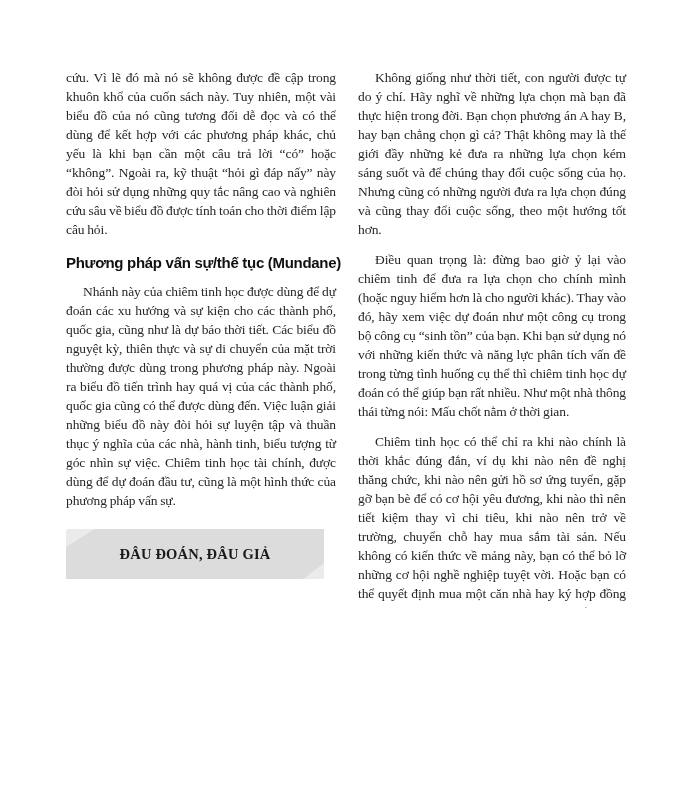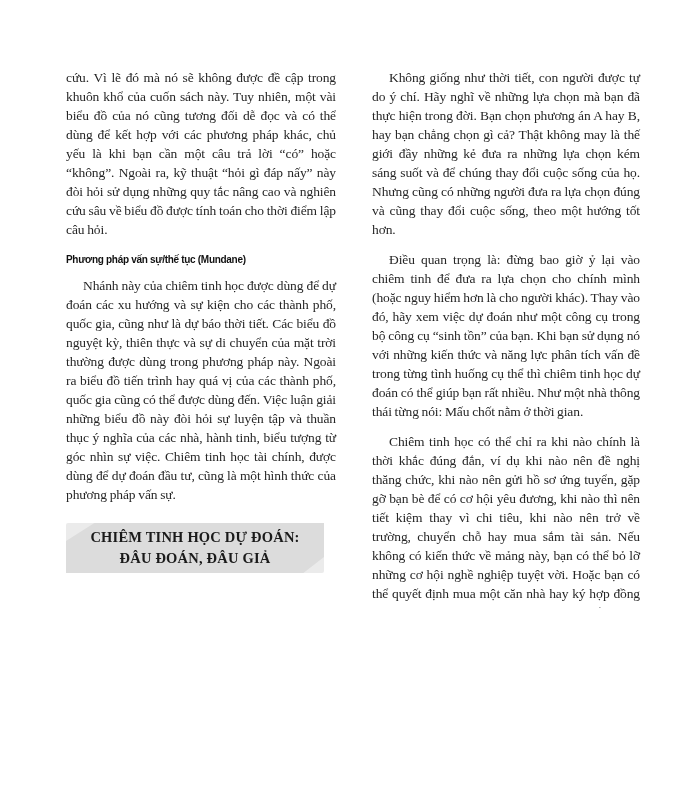--- a/index.html
+++ b/index.html
@@ -3,30 +3,30 @@
 <meta charset="utf-8">
 <style>
   * { margin:0; padding:0; box-sizing:border-box; }
   html,body { background:#ffffff; }
   .page {
     position:relative; width:700px; height:608px; background:#ffffff;
     overflow:hidden; font-family:"Liberation Serif", serif;
   }
   .col { position:absolute; top:68px; color:#262626; }
   .col-left  { left:66px;  width:270px; }
-  .col-right { left:372px; width:268px; }
+  .col-right { left:358px; width:268px; }
   p.body {
     font-size:13.5px; line-height:19px; text-align:justify;
     color:#262626; margin:0 0 11px 0; text-indent:17px;
     word-spacing:-0.5px; letter-spacing:-0.1px;
   }
   p.body.no-indent { text-indent:0; }
   h2.section-heading {
     font-family:"Liberation Sans", sans-serif; font-weight:bold;
-    font-size:10px; letter-spacing:-0.3px; color:#111;
+    font-size:15px; letter-spacing:-0.3px; color:#111;
     margin:15px 16px 11px 0; white-space:nowrap;
   }
   
   .banner {
     position:relative; width:258px; height:50px; margin:19px 0 15px 0;
     background:#ebebeb; border-radius:2px;
   }
   .banner-face {
     position:absolute; inset:0; background:#dcdcdc;
     clip-path:polygon(11% 0, 100% 0, 100% 68%, 92% 100%, 0 100%, 0 36%);
@@ -71,21 +71,20 @@
 <body>
 
 <div class="page">
 
   <div class="col col-left">
     <p class="body no-indent">cứu. Vì lẽ đó mà nó sẽ không được đề cập trong khuôn khổ của cuốn sách này. Tuy nhiên, một vài biểu đồ của nó cũng tương đối dễ đọc và có thể dùng để kết hợp với các phương pháp khác, chủ yếu là khi bạn cần một câu trả lời “có” hoặc “không”. Ngoài ra, kỹ thuật “hỏi gì đáp nấy” này đòi hỏi sử dụng những quy tắc nâng cao và nghiên cứu sâu về biểu đồ được tính toán cho thời điểm lập câu hỏi.</p>
     <h2 class="section-heading">Phương pháp vấn sự/thế tục (Mundane)</h2>
     <p class="body">Nhánh này của chiêm tinh học được dùng để dự đoán các xu hướng và sự kiện cho các thành phố, quốc gia, cũng như là dự báo thời tiết. Các biểu đồ nguyệt kỳ, thiên thực và sự di chuyển của mặt trời thường được dùng trong phương pháp này. Ngoài ra biểu đồ tiến trình hay quá vị của các thành phố, quốc gia cũng có thể được dùng đến. Việc luận giải những biểu đồ này đòi hỏi sự luyện tập và thuần thục ý nghĩa của các nhà, hành tinh, biểu tượng từ góc nhìn sự việc. Chiêm tinh học tài chính, được dùng để dự đoán đầu tư, cũng là một hình thức của phương pháp vấn sự.</p>
     <div class="banner">
       <div class="banner-face">
-        <div class="banner-line">CHIÊM TINH HỌC DỰ ĐOÁN:</div>
         <div class="banner-line">ĐÂU ĐOÁN, ĐÂU GIẢ</div>
       </div>
     </div>
   </div>
 
   <div class="col col-right">
     <p class="body">Không giống như thời tiết, con người được tự do ý chí. Hãy nghĩ về những lựa chọn mà bạn đã thực hiện trong đời. Bạn chọn phương án A hay B, hay bạn chẳng chọn gì cả? Thật không may là thế giới đầy những kẻ đưa ra những lựa chọn kém sáng suốt và để chúng thay đổi cuộc sống của họ. Nhưng cũng có những người đưa ra lựa chọn đúng và cũng thay đổi cuộc sống, theo một hướng tốt hơn.</p>
     <p class="body">Điều quan trọng là: đừng bao giờ ỷ lại vào chiêm tinh để đưa ra lựa chọn cho chính mình (hoặc nguy hiểm hơn là cho người khác). Thay vào đó, hãy xem việc dự đoán như một công cụ trong bộ công cụ “sinh tồn” của bạn. Khi bạn sử dụng nó với những kiến thức và năng lực phân tích vấn đề trong từng tình huống cụ thể thì chiêm tinh học dự đoán có thể giúp bạn rất nhiều. Như một nhà thông thái từng nói: Mấu chốt nằm ở thời gian.</p>
     <p class="body">Chiêm tinh học có thể chỉ ra khi nào chính là thời khắc đúng đắn, ví dụ khi nào nên đề nghị thăng chức, khi nào nên gửi hồ sơ ứng tuyển, gặp gỡ bạn bè để có cơ hội yêu đương, khi nào thì nên tiết kiệm thay vì chi tiêu, khi nào nên trở về trường, chuyển chỗ hay mua sắm tài sản. Nếu không có kiến thức về mảng này, bạn có thể bỏ lỡ những cơ hội nghề nghiệp tuyệt vời. Hoặc bạn có thể quyết định mua một căn nhà hay ký hợp đồng thuê nhà trong khi các tinh tượng chỉ ra rằng còn có một cơ hội tốt hơn đang chờ phía trước. Bằng việc nhận</p>
   </div>

